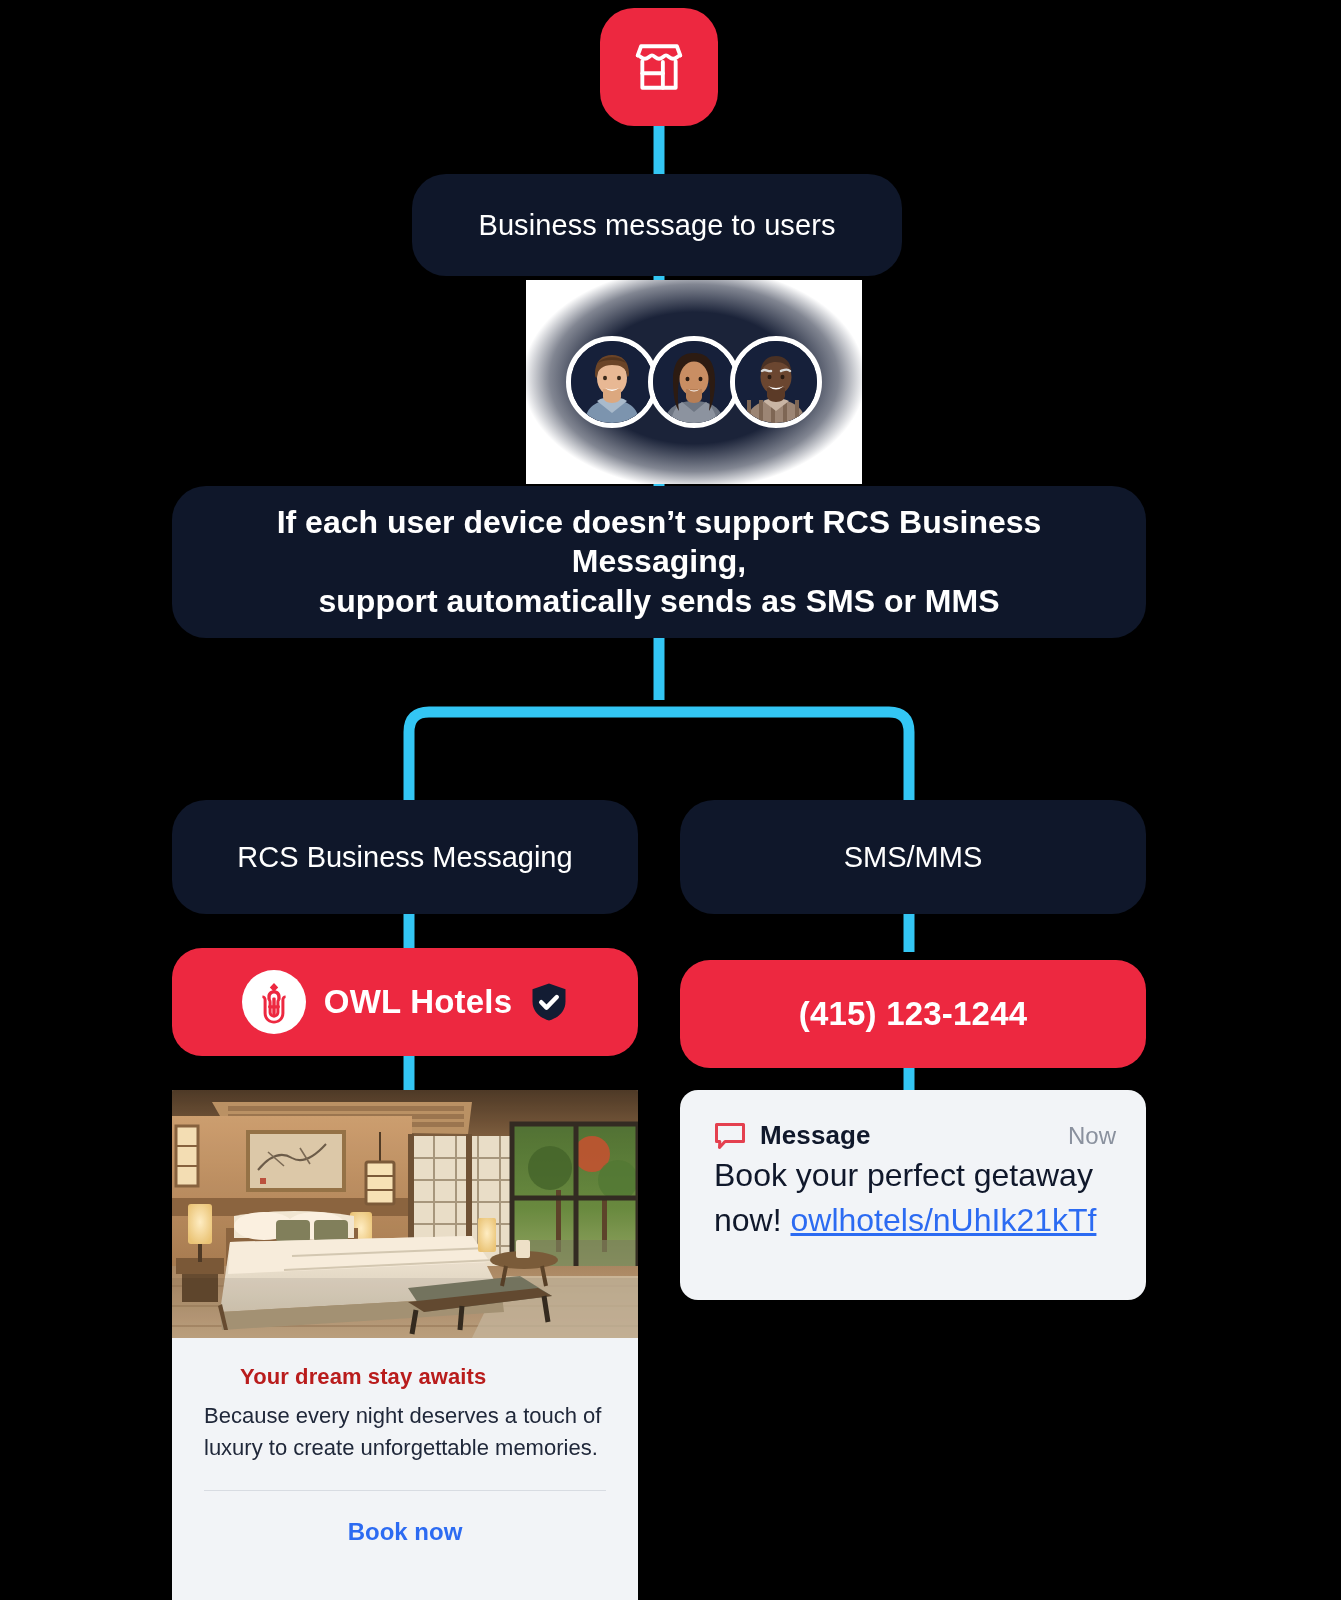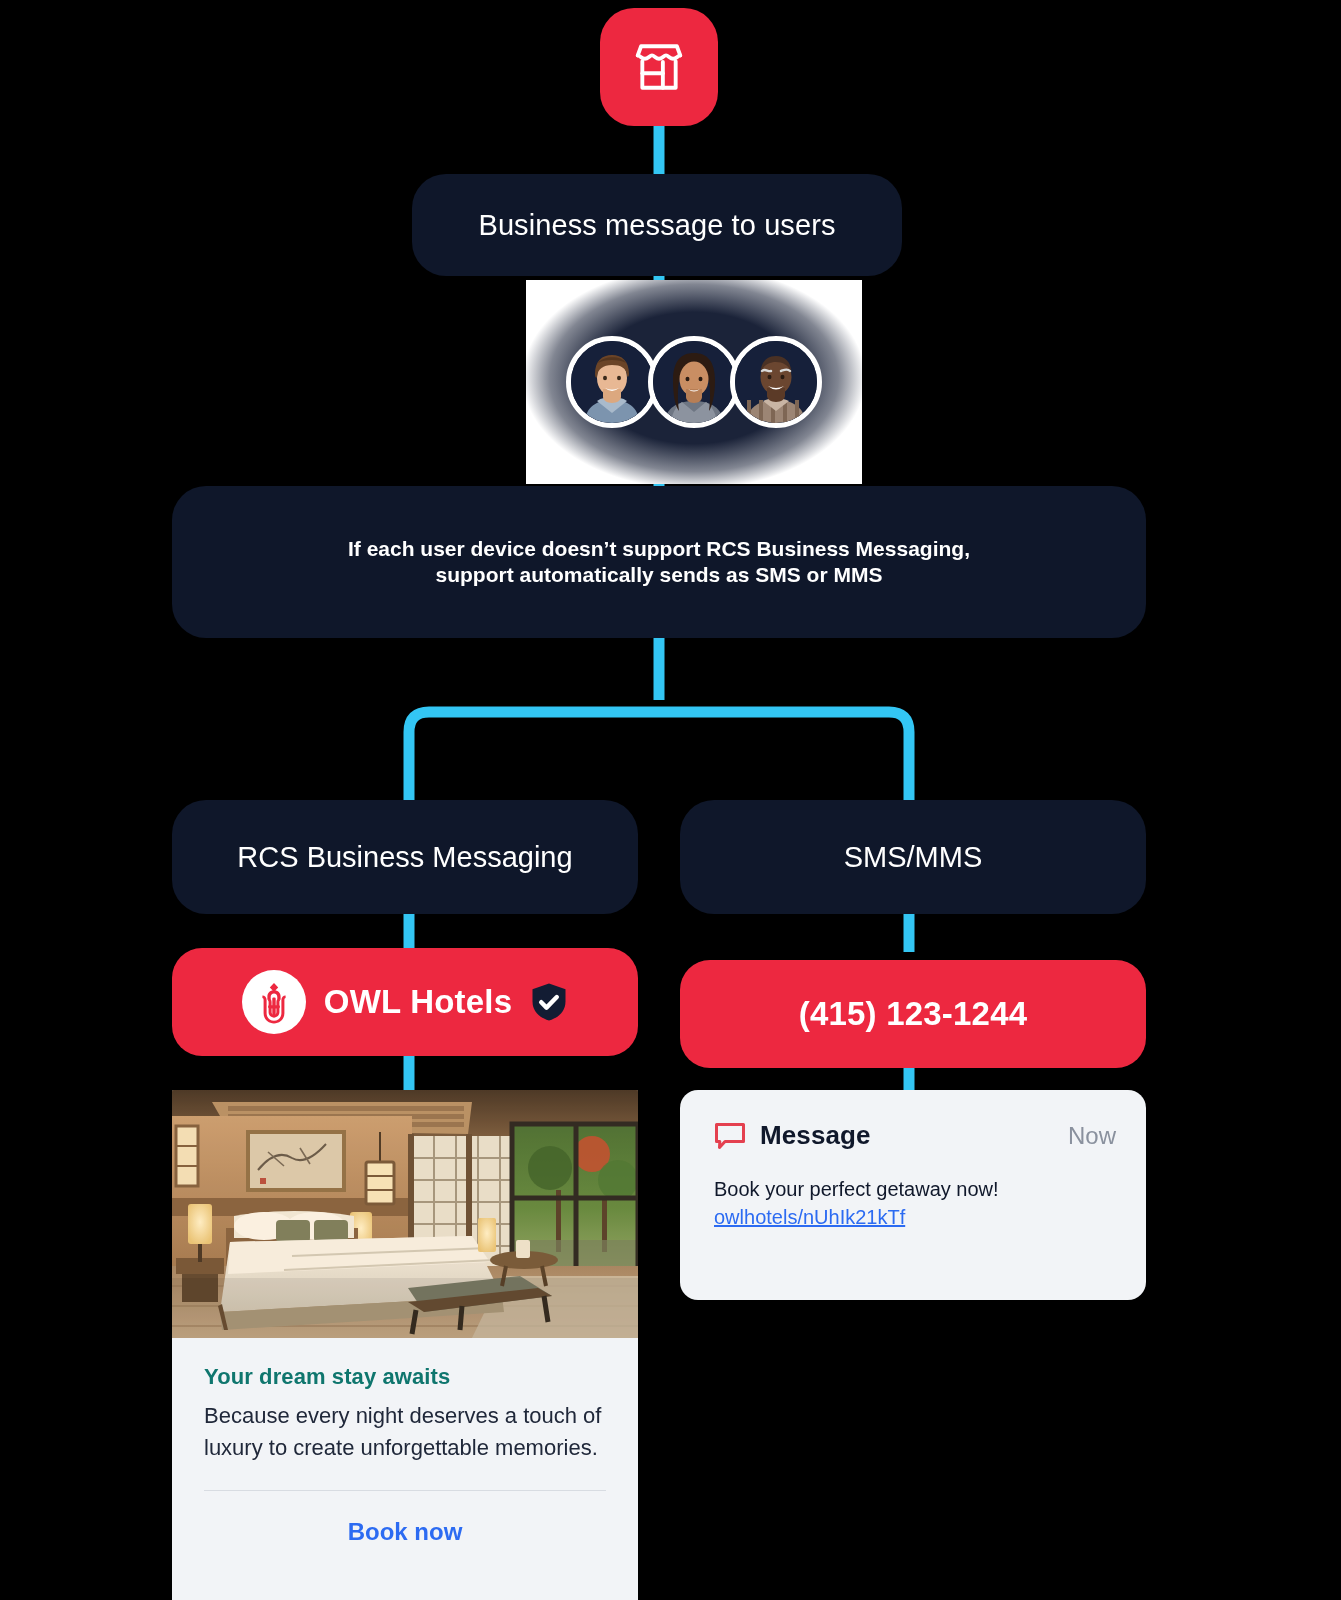--- a/index.html
+++ b/index.html
@@ -70,21 +70,21 @@
     height: 102px;
     font-size: 29px;
     font-weight: 400;
     letter-spacing: .1px;
   }
   .darkbox-mid {
     left: 172px;
     top: 486px;
     width: 974px;
     height: 152px;
-    font-size: 21px;
+    font-size: 32px;
     font-weight: 700;
     line-height: 1.22;
     padding: 0 34px;
   }
   .darkbox-mid .line { display: block; }
 
   .darkbox-left {
     left: 172px;
     top: 800px;
     width: 466px;
@@ -197,22 +197,23 @@
     background: #2A211A;
     flex: 0 0 auto;
   }
   .rich-card-image svg { display: block; }
   .rich-card-body {
     padding: 26px 32px 0 32px;
   }
   .rc-title {
     font-size: 22px;
     font-weight: 700;
-    color: #0f766e;
+    color: #b91c1c;
     letter-spacing: .1px;
+    margin-left: 36px;
   }
   .rc-desc {
     margin-top: 10px;
     font-size: 22px;
     line-height: 1.44;
     color: #20283A;
   }
   .rc-divider {
     margin: 27px 32px 0 32px;
     height: 1px;
@@ -253,22 +254,22 @@
     font-weight: 700;
     color: #10182B;
     letter-spacing: .1px;
   }
   .sms-time {
     margin-left: auto;
     font-size: 24px;
     color: #8A919E;
   }
   .sms-body {
-    margin-top: 24px;
-    font-size: 20px;
+    margin-top: 2px;
+    font-size: 32px;
     line-height: 1.42;
     color: #10182B;
   }
   .sms-link {
     color: #2C6BF2;
     text-decoration: underline;
   }
 </style>
 </head>
 <body>

